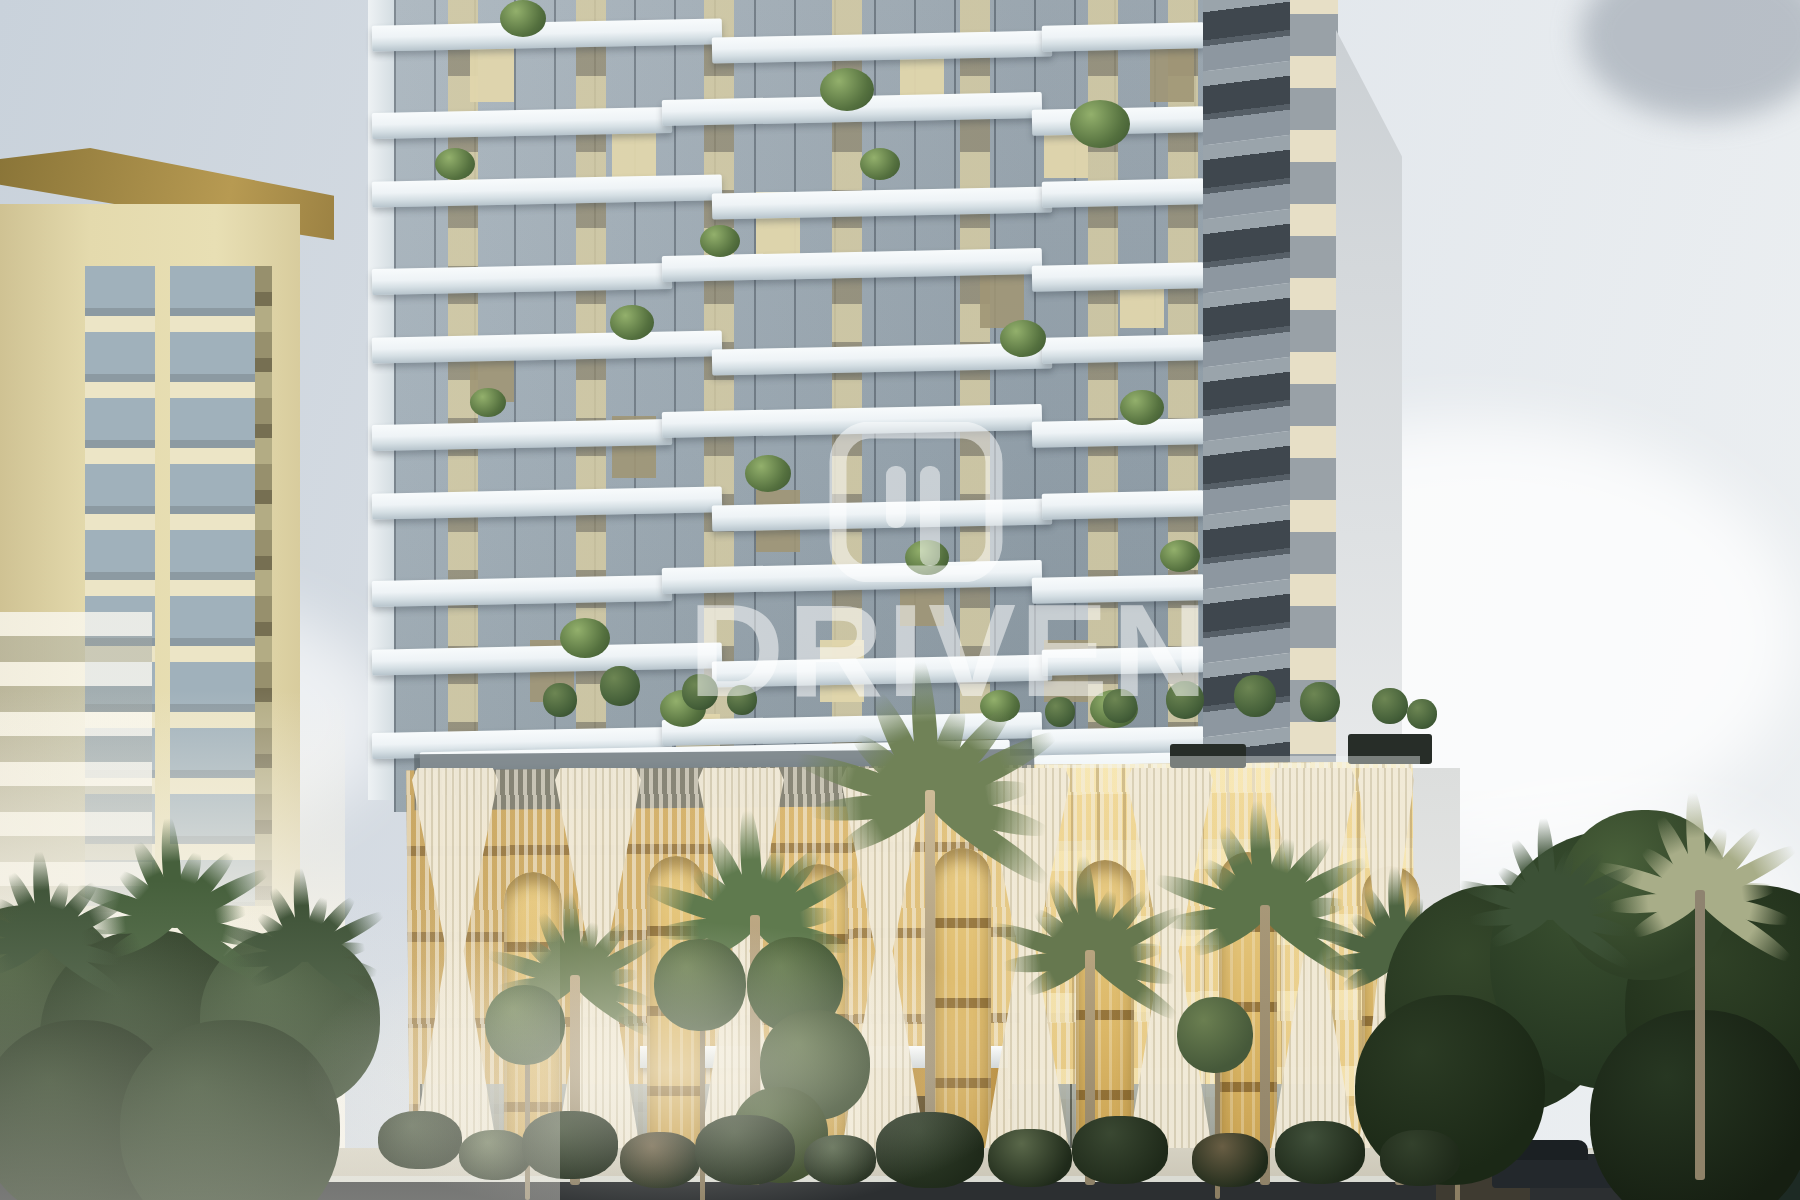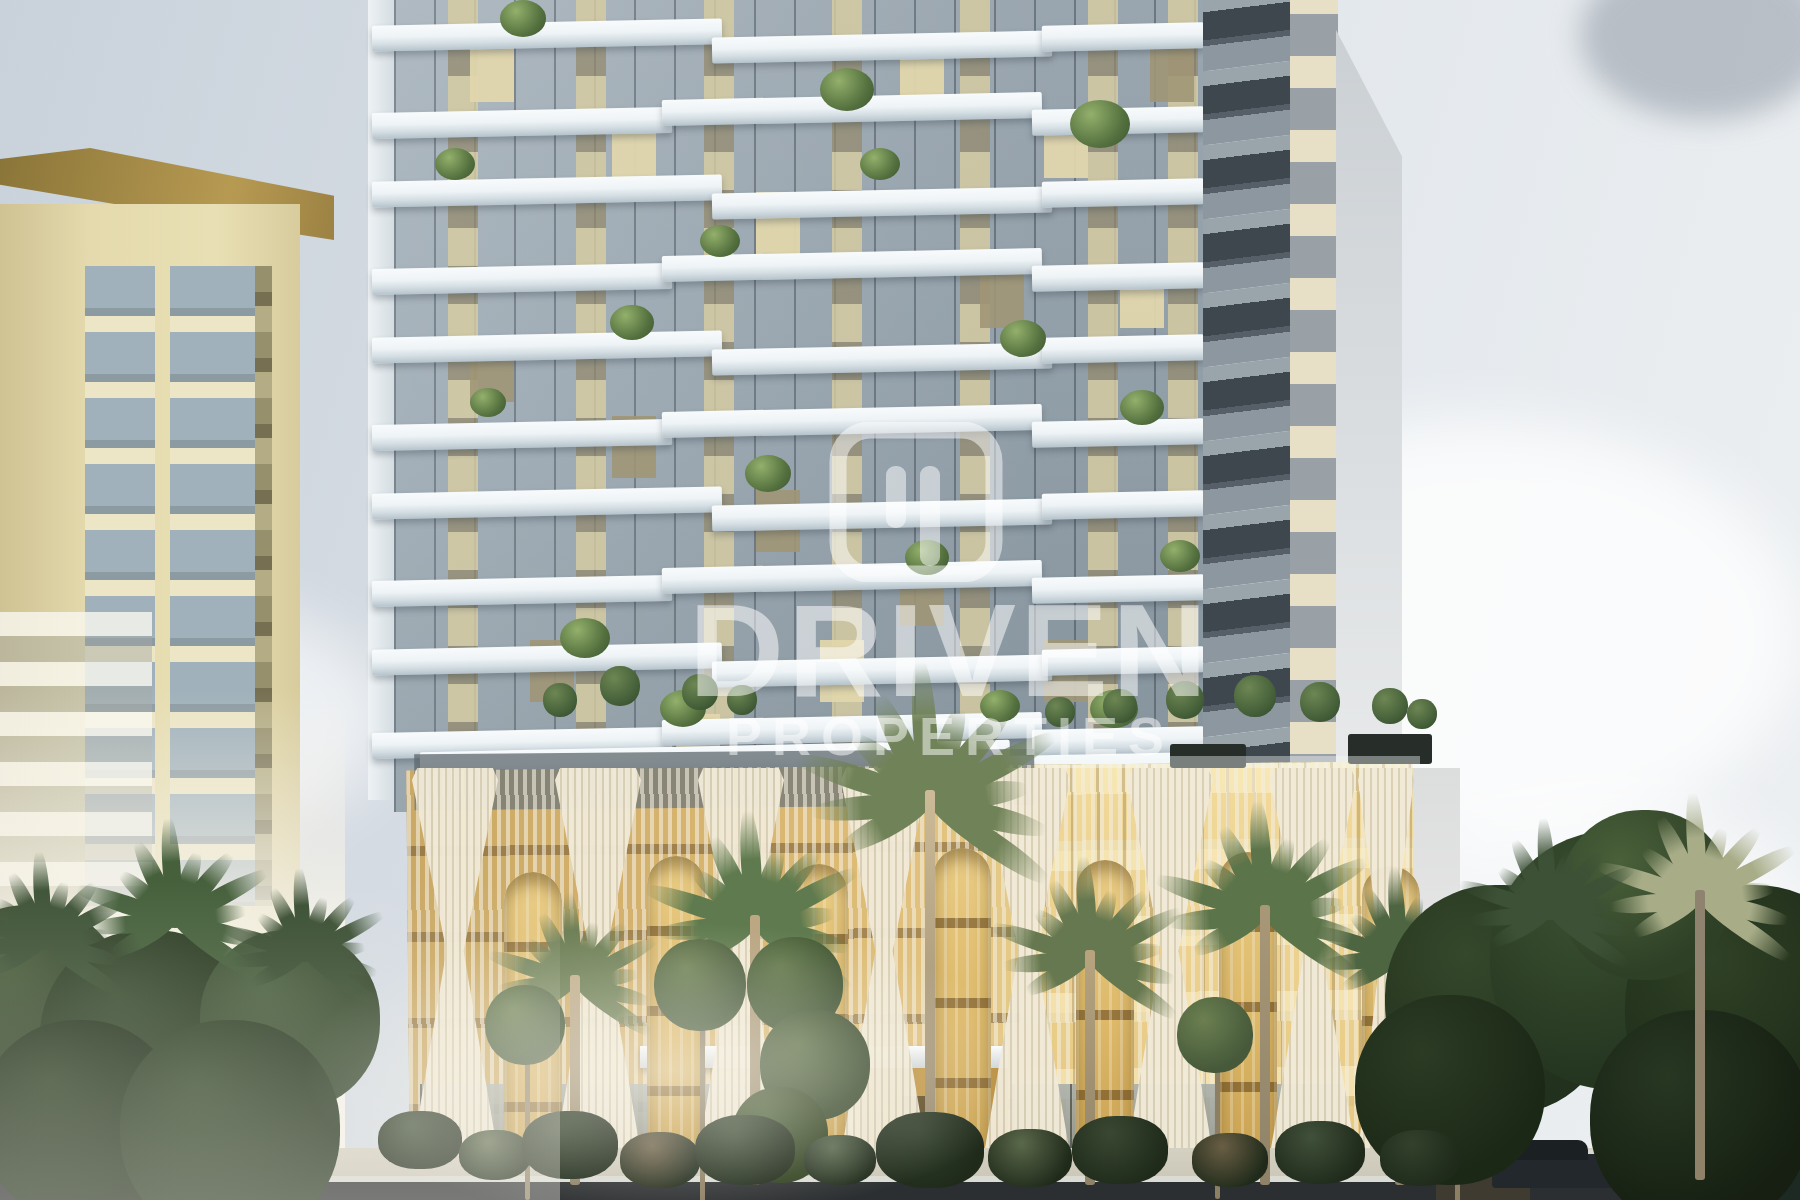--- a/index.html
+++ b/index.html
@@ -485,16 +485,15 @@
   <div class="abs glow-center"></div>
   <div class="abs haze-soft"></div>
 
   <div class="abs wm">
     <svg class="wm-logo" width="176" height="160" viewBox="0 0 176 160">
       <rect x="10" y="8" width="156" height="144" rx="32" fill="none" stroke="rgba(255,255,255,.5)" stroke-width="17"></rect>
       <rect x="58" y="44" width="20" height="62" rx="9" fill="rgba(255,255,255,.5)"></rect>
       <rect x="92" y="44" width="20" height="100" rx="9" fill="rgba(255,255,255,.5)"></rect>
     </svg>
     <div class="wm-line1">DRIVEN</div>
-    <div class="wm-line2">PROPERTIES</div>
   </div>
 
 </div>
 
 </body></html>

